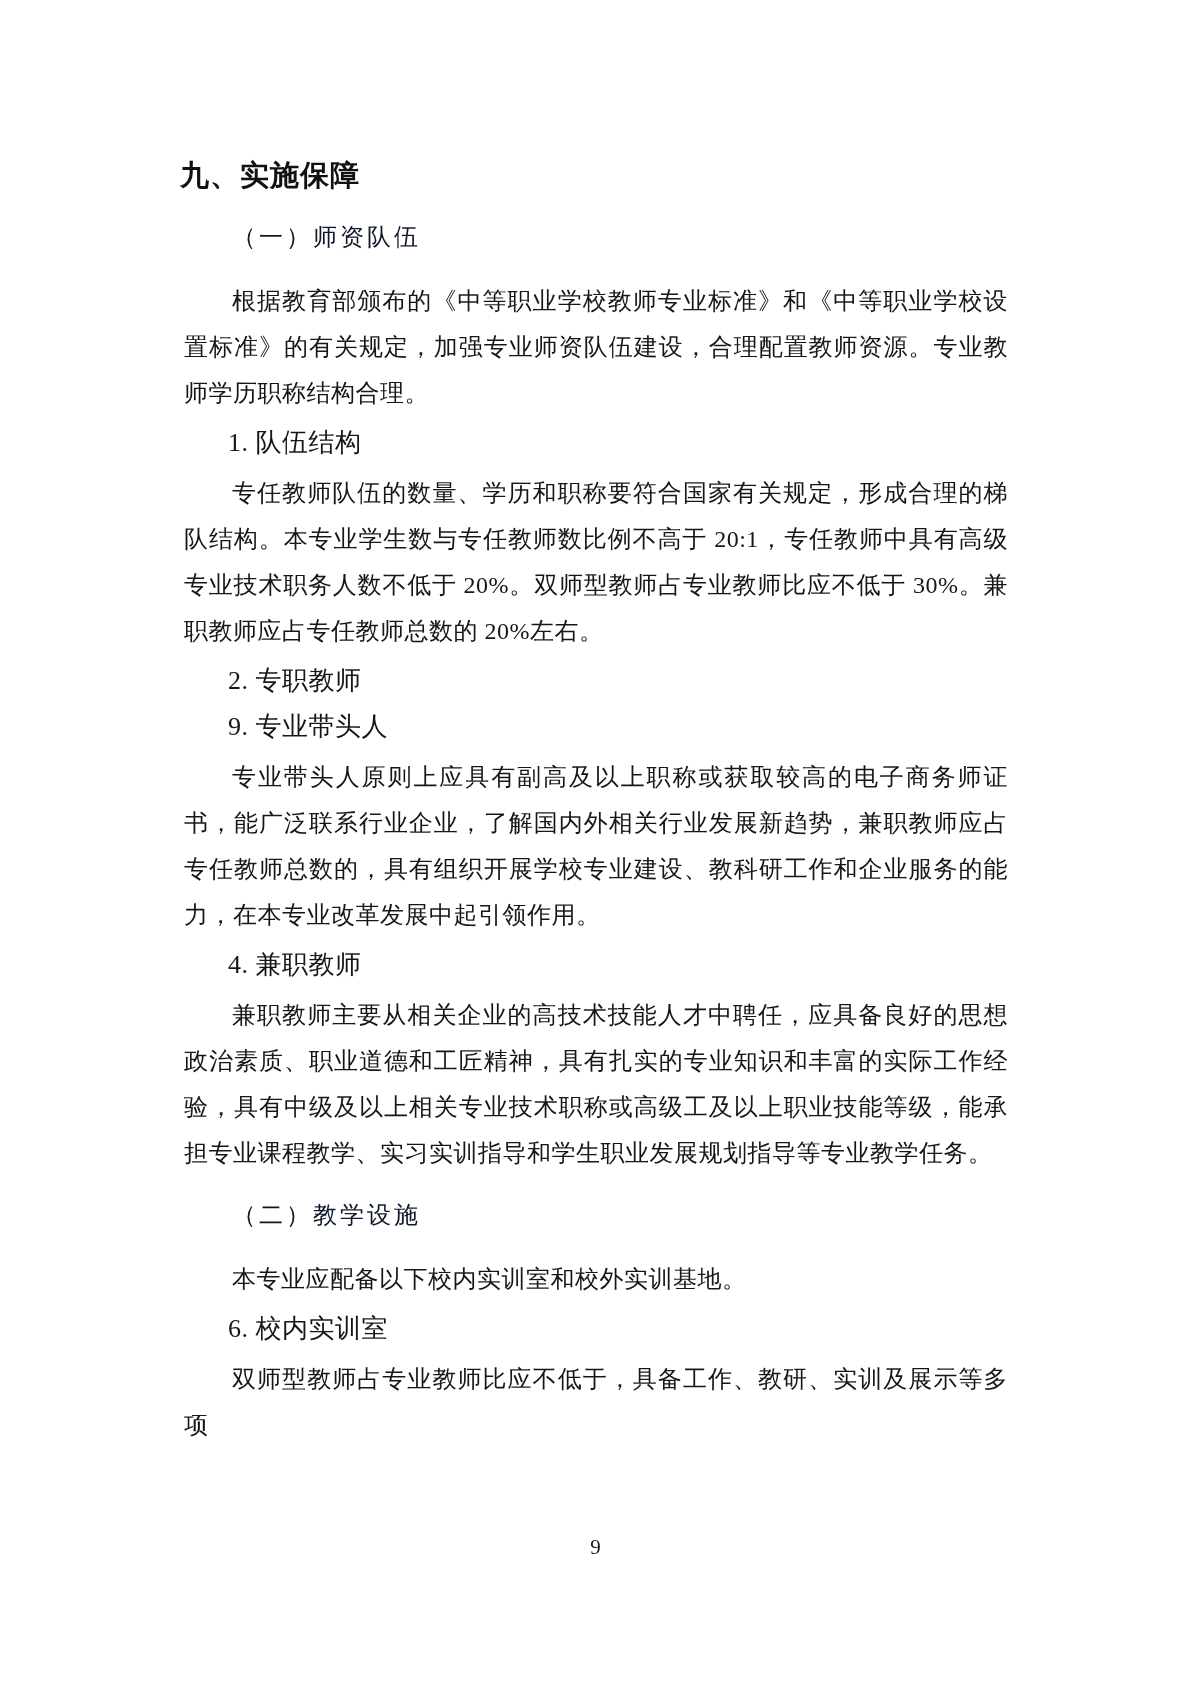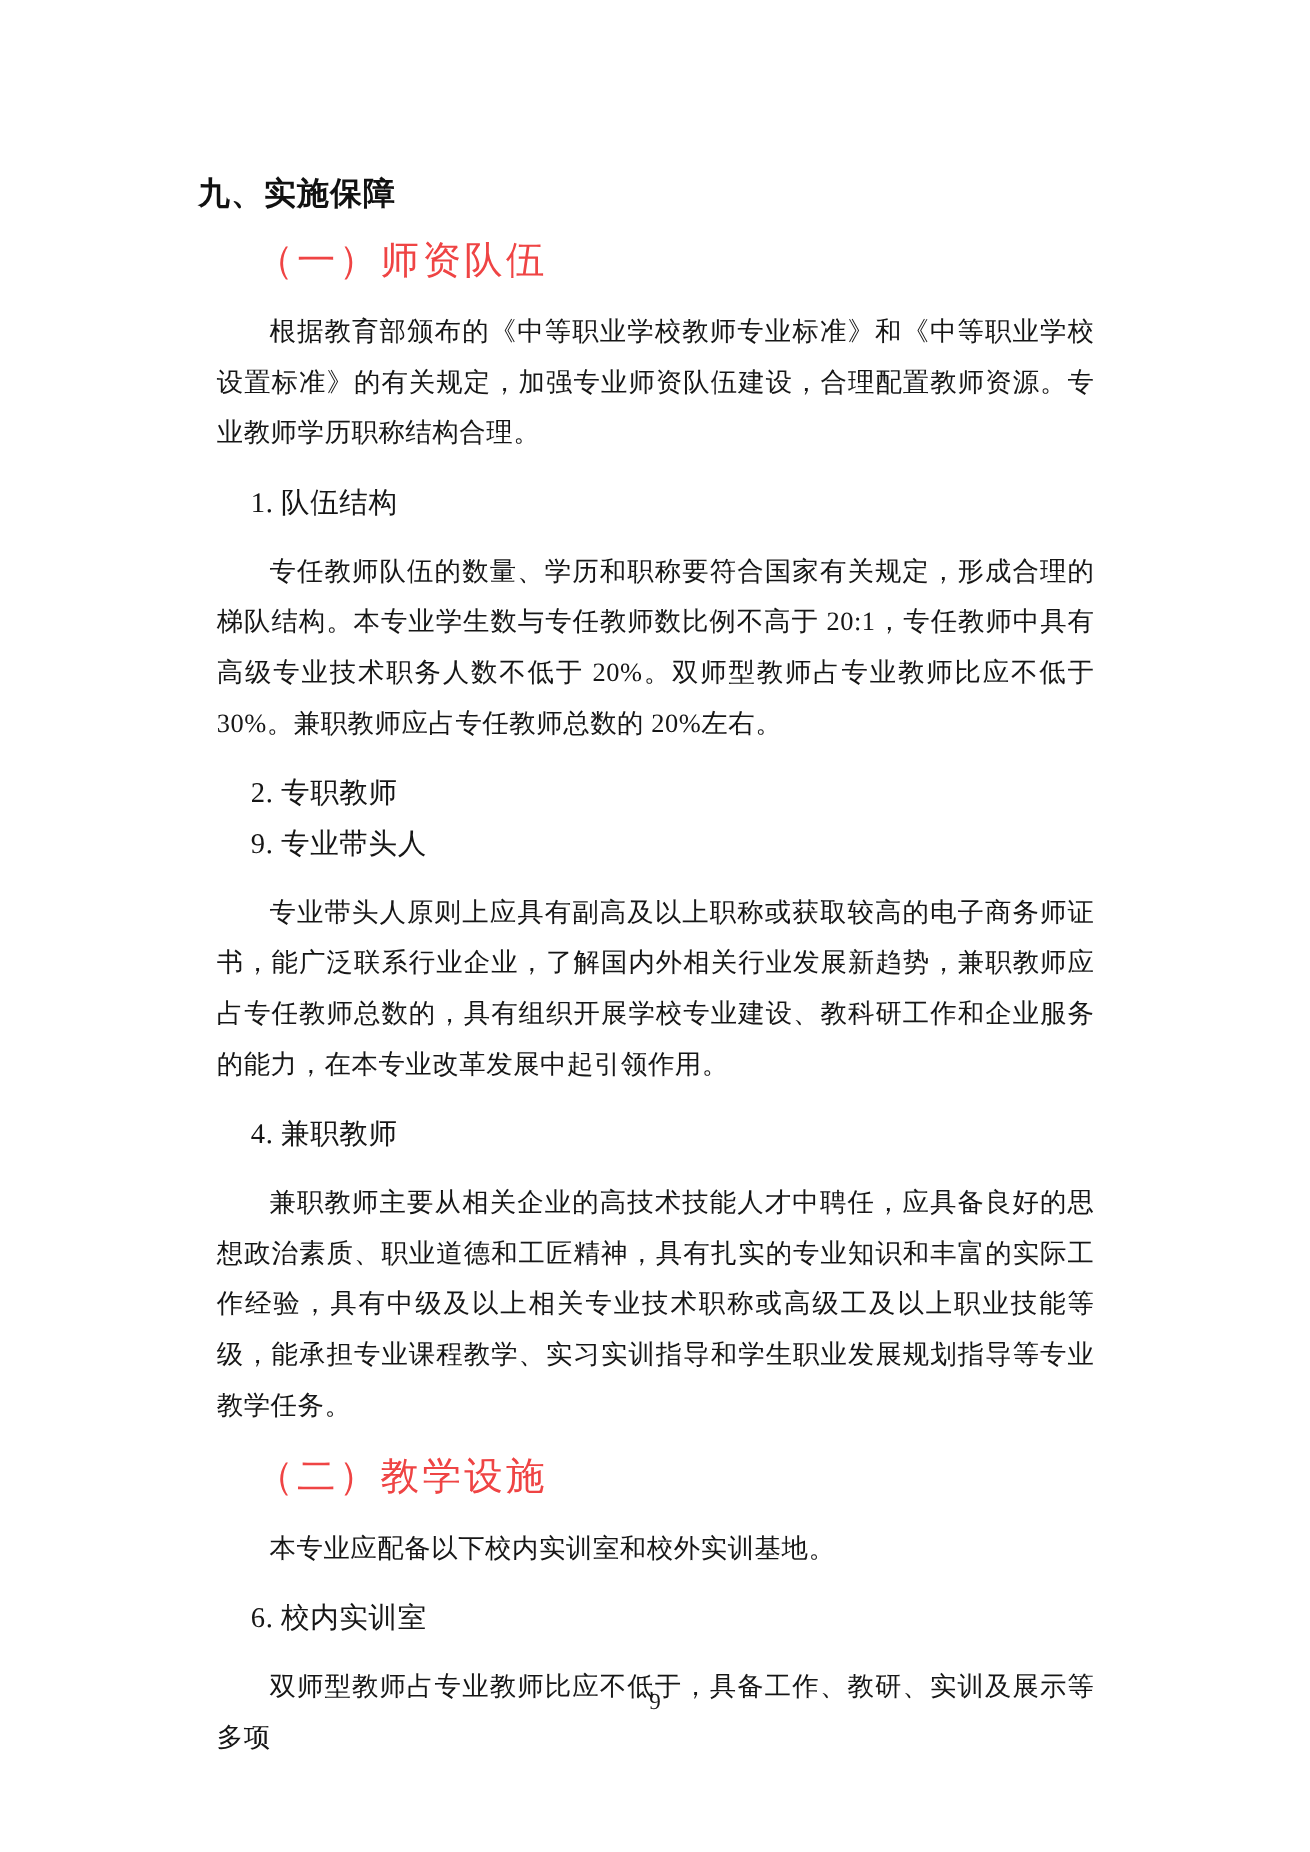--- a/index.html
+++ b/index.html
@@ -24,27 +24,27 @@
     font-weight: bold;
     font-size: 29px;
     line-height: 46px;
     letter-spacing: 1px;
     color: #111111;
   }
   .section-title {
     margin: 14px 0 16px 0;
     padding-left: 52px;
     font-weight: 400;
-    font-size: 35px;
+    font-size: 24px;
     line-height: 50px;
     letter-spacing: 3px;
-    color: #ef4444;
+    color: #0f172a;
   }
   .para {
-    margin: 17px;
+    margin: 4px;
     font-size: 24px;
     line-height: 46px;
     text-indent: 48px;
     text-align: justify;
     letter-spacing: 0.5px;
   }
   .item-heading {
     margin: 0;
     font-size: 26px;
     line-height: 46px;

